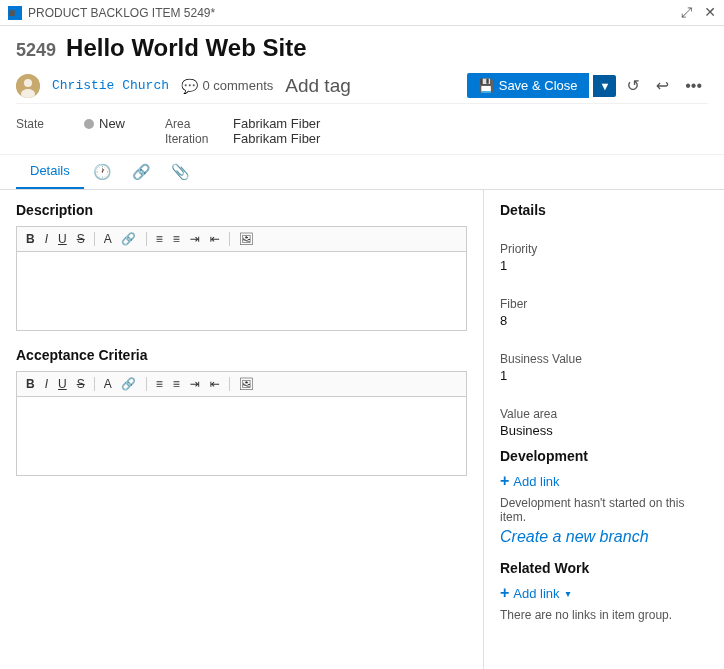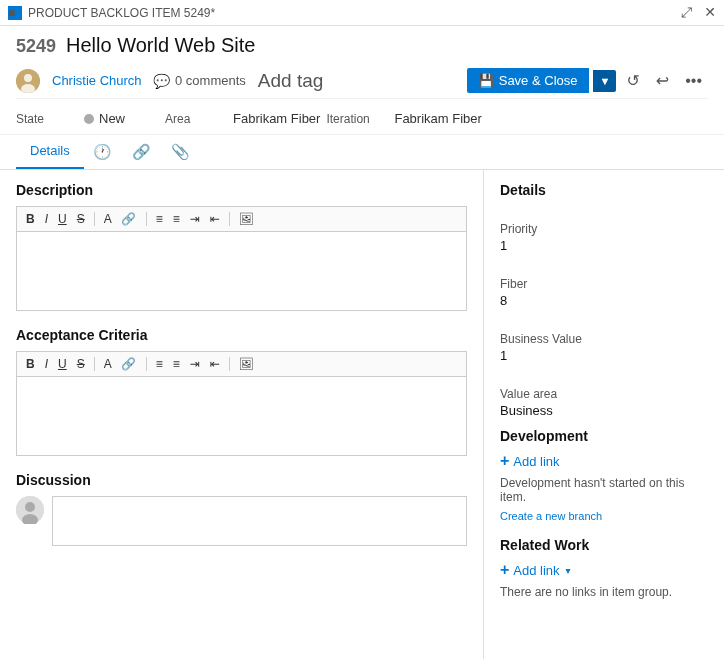--- a/index.html
+++ b/index.html
@@ -11,35 +11,35 @@
       font-size: 12px; color: #555;
     }
     .title-bar-left { display: flex; align-items: center; gap: 6px; }
     .title-bar-icon { width: 14px; height: 14px; background: #0078d4; display: inline-block; }
     .title-bar-right { display: flex; gap: 12px; }
     .title-bar-right span { cursor: pointer; font-size: 14px; color: #555; }
 
     .header { padding: 8px 16px 4px; }
     .item-id-title { display: flex; align-items: baseline; gap: 10px; margin-bottom: 6px; }
     .item-id { font-size: 18px; color: #666; font-weight: 700; }
-    .item-title { font-size: 20px; font-weight: 400; color: #111; }
+    .item-title { font-size: 24px; font-weight: 700; color: #111; }
 
     .user-row { display: flex; align-items: center; gap: 12px; padding: 4px 0; border-bottom: 1px solid #f0f0f0; }
     .avatar { width: 24px; height: 24px; border-radius: 50%; background: #c8a96e; display: flex; align-items: center; justify-content: center; font-size: 11px; color: #fff; overflow: hidden; }
-    .user-name { color: #0078d4; font-size: 13px; cursor: pointer; }
+    .user-name { color: #0078d4; font-size: 13px; cursor: pointer; font-family: Liberation Mono, monospace; }
     .comments { display: flex; align-items: center; gap: 4px; color: #555; font-size: 13px; }
     .add-tag { color: #555; font-size: 19px; cursor: pointer; }
 
     .toolbar-right { margin-left: auto; display: flex; align-items: center; gap: 4px; }
     .save-btn { background: #0078d4; color: #fff; border: none; padding: 5px 12px; font-size: 13px; cursor: pointer; display: flex; align-items: center; gap: 4px; border-radius: 2px 0 0 2px; }
     .save-btn-arrow { background: #005a9e; color: #fff; border: none; padding: 5px 6px; font-size: 11px; cursor: pointer; border-radius: 0 2px 2px 0; }
     .icon-btn { background: none; border: none; cursor: pointer; font-size: 16px; color: #555; padding: 4px 6px; }
 
     .meta-row { display: flex; padding: 8px 16px; gap: 40px; border-bottom: 1px solid #f0f0f0; }
-    .meta-group { display: flex; gap: 6px; }
+    .meta-group { display: flex; flex-direction: column; }
     .meta-item { display: flex; align-items: center; gap: 8px; }
     .meta-label { color: #555; font-size: 12px; min-width: 60px; }
     .meta-value { display: flex; align-items: center; gap: 5px; font-size: 13px; }
     .state-dot { width: 10px; height: 10px; border-radius: 50%; background: #aaa; display: inline-block; }
     .lock-icon { font-size: 11px; color: #666; }
 
     .tabs { display: flex; border-bottom: 1px solid #ddd; padding: 0 16px; }
     .tab { padding: 8px 14px; cursor: pointer; font-size: 13px; color: #555; border-bottom: 2px solid transparent; }
     .tab.active { color: #0078d4; border-bottom: 2px solid #0078d4; }
     .tab-icon { padding: 8px 10px; cursor: pointer; color: #555; font-size: 15px; }
@@ -68,21 +68,21 @@
     .details-title { font-size: 14px; font-weight: 600; color: #111; margin-bottom: 10px; }
     .detail-item { margin-bottom: 10px; margin-top: 24px; }
     .detail-label { font-size: 12px; color: #555; margin-bottom: 2px; }
     .detail-value { font-size: 13px; color: #111; }
 
     .dev-section { margin-top: 10px; }
     .dev-title { font-size: 14px; font-weight: 600; color: #111; margin-bottom: 8px; }
     .add-link-btn { display: flex; align-items: center; gap: 4px; color: #0078d4; font-size: 13px; cursor: pointer; margin-bottom: 6px; background: none; border: none; padding: 0; }
     .add-link-icon { color: #0078d4; font-size: 16px; font-weight: bold; }
     .dev-description { font-size: 12px; color: #555; margin-bottom: 4px; }
-    .create-branch-link { color: #0078d4; font-size: 11px; cursor: pointer; text-decoration: none; }
+    .create-branch-link { color: #0078d4; font-size: 16px; cursor: pointer; text-decoration: none; font-style: italic; }
 
     .related-section { margin-top: 14px; }
     .related-title { font-size: 14px; font-weight: 600; color: #111; margin-bottom: 8px; }
     .related-add-btn { display: flex; align-items: center; gap: 4px; color: #0078d4; font-size: 13px; cursor: pointer; margin-bottom: 6px; background: none; border: none; padding: 0; }
     .no-links-text { font-size: 12px; color: #555; }
 
     .acceptance-section { margin-bottom: 16px; }
   </style>
 </head>
 <body>
@@ -202,33 +202,20 @@
         <button class="editor-btn">≡</button>
         <button class="editor-btn">≡</button>
         <button class="editor-btn">⇥</button>
         <button class="editor-btn">⇤</button>
         <div class="editor-separator"></div>
         <button class="editor-btn">🖼</button>
       </div>
       <div class="editor-area" contenteditable="true" style=""></div>
     </div>
 
-    <div class="discussion-section">
-      <div class="section-title">Discussion</div>
-      <div class="discussion-input-row">
-        <div class="discussion-avatar">
-          <svg width="28" height="28" viewBox="0 0 28 28">
-            <circle cx="14" cy="14" r="14" fill="#ddd"></circle>
-            <circle cx="14" cy="11" r="5" fill="#aaa"></circle>
-            <ellipse cx="14" cy="24" rx="8" ry="6" fill="#aaa"></ellipse>
-          </svg>
-        </div>
-        <div class="discussion-input" contenteditable="true" style=""></div>
-      </div>
-    </div>
 
   </div>
 
   <div class="right-panel">
 
     <div class="details-section">
       <div class="details-title">Details</div>
       <div class="detail-item">
         <div class="detail-label">Priority</div>
         <div class="detail-value">1</div>

